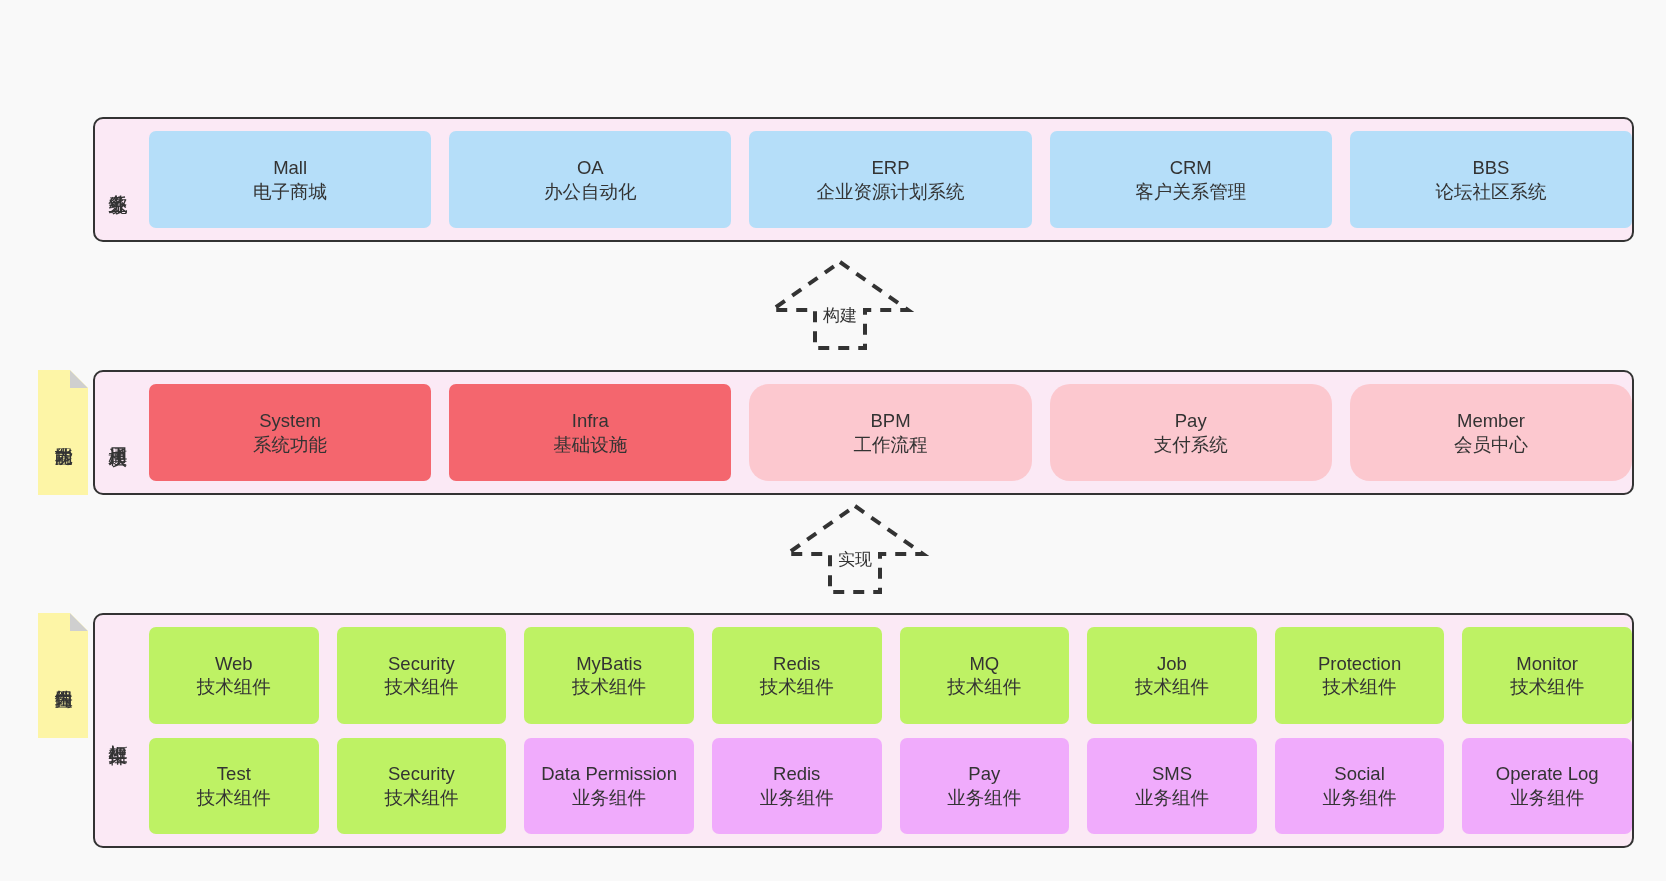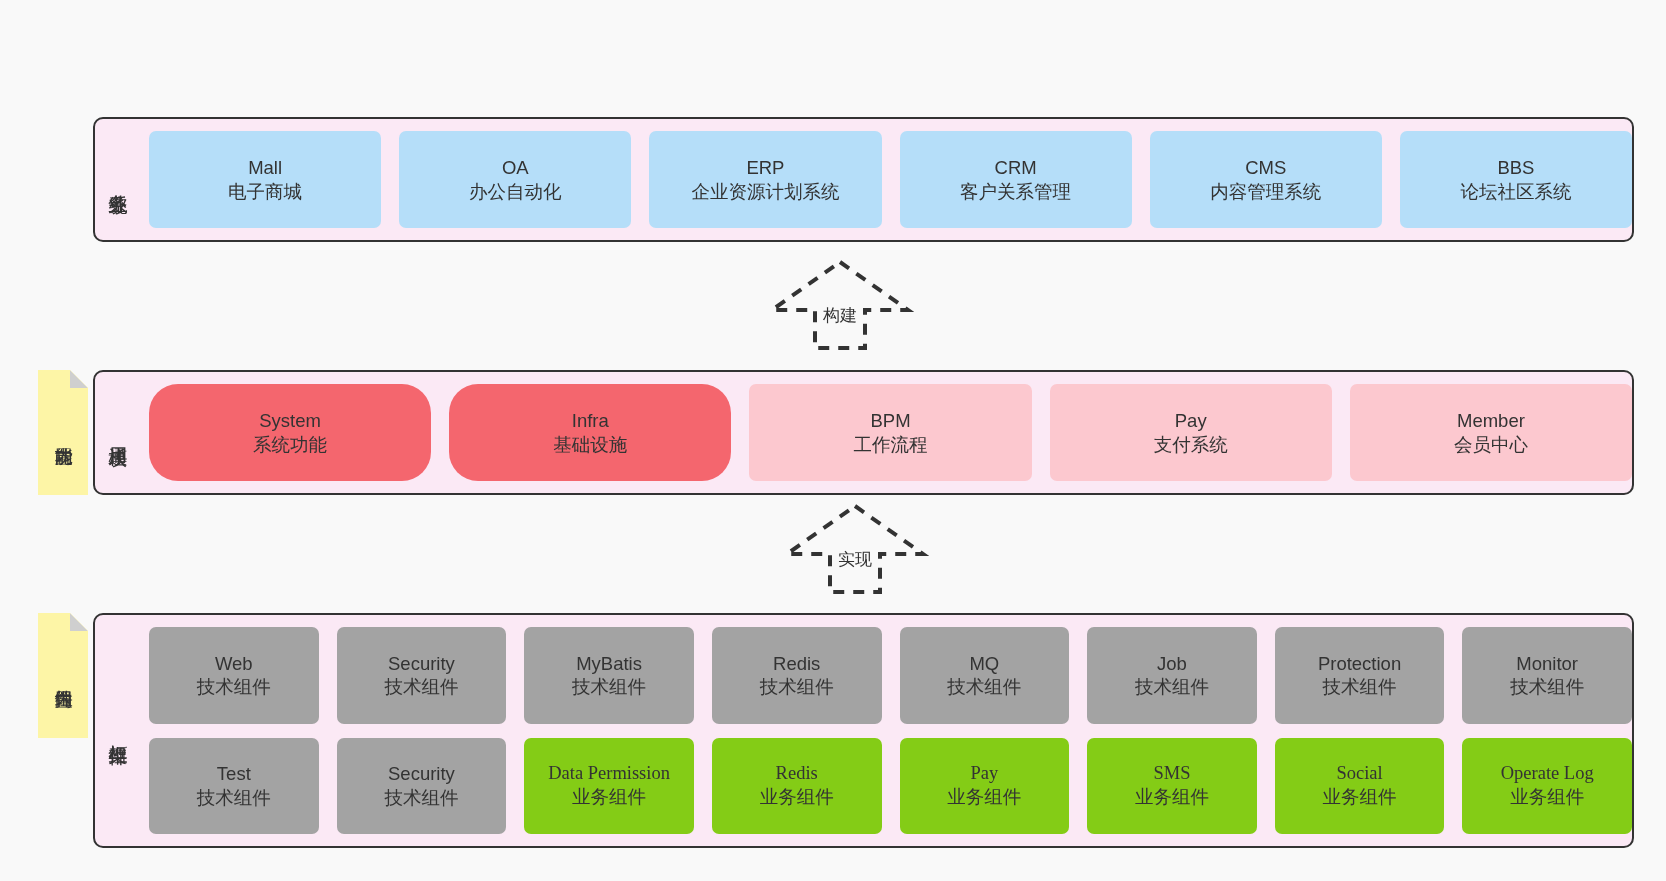--- a/index.html
+++ b/index.html
@@ -72,24 +72,24 @@
     font-size: 18.5px;
     line-height: 1.28;
     color: #333333;
     padding: 4px 6px;
   }
   .cell .en { display: block; }
   .cell .cn { display: block; }
 
   
   .c-blue        { background: #b5def9; }
-  .c-red-strong  { background: #f4666e; border-radius: 29px; }
-  .c-red-light   { background: #fcc8cf; }
-  .c-green-strong{ background: #a3a3a3; }
-  .c-green-light { background: #84cc16; font-family: Liberation Serif, serif; }
+  .c-red-strong  { background: #f4666e; }
+  .c-red-light   { background: #fcc8cf; border-radius: 20px; }
+  .c-green-strong{ background: #bef264; }
+  .c-green-light { background: #f0abfc; }
 
   
   .note {
     position: absolute;
     width: 50px;
     background: #fdf5a6;
     color: #333333;
     font-size: 18px;
     line-height: 1.08;
     display: flex;
@@ -148,24 +148,20 @@
         </div>
         <div class="cell c-blue">
           <span class="en">ERP</span>
           <span class="cn">企业资源计划系统</span>
         </div>
         <div class="cell c-blue">
           <span class="en">CRM</span>
           <span class="cn">客户关系管理</span>
         </div>
         <div class="cell c-blue">
-          <span class="en">CMS</span>
-          <span class="cn">内容管理系统</span>
-        </div>
-        <div class="cell c-blue">
           <span class="en">BBS</span>
           <span class="cn">论坛社区系统</span>
         </div>
       </div>
     </div>
   </div>
 
   <div class="arrow-group" id="arrow-build">
     <svg viewBox="0 0 160 92" preserveAspectRatio="none">
       <path d="M 80 4 L 148 52 L 105 52 L 105 90 L 55 90 L 55 52 L 12 52 Z" fill="none" stroke="#333333" stroke-width="4" stroke-dasharray="11 9" stroke-linejoin="miter" stroke-linecap="butt"></path>

